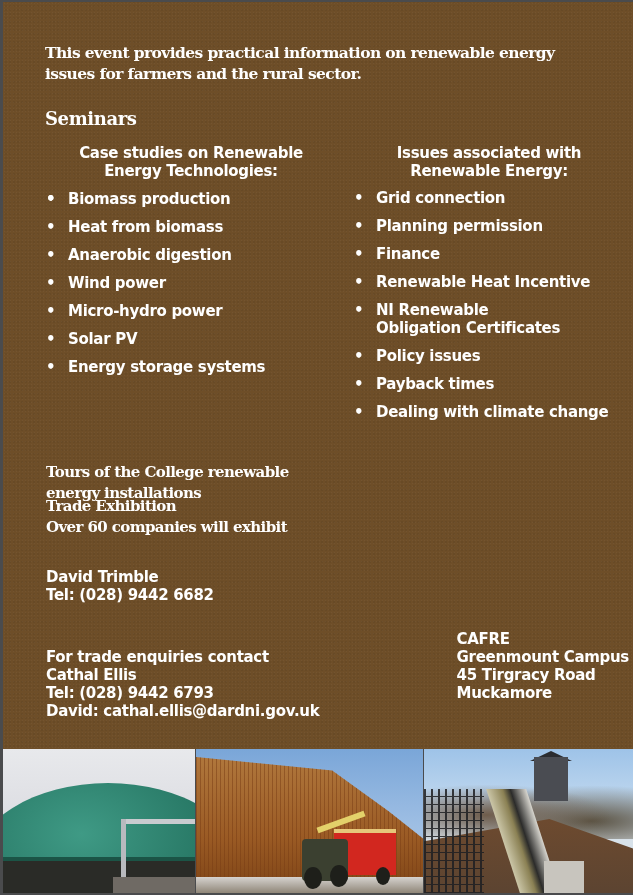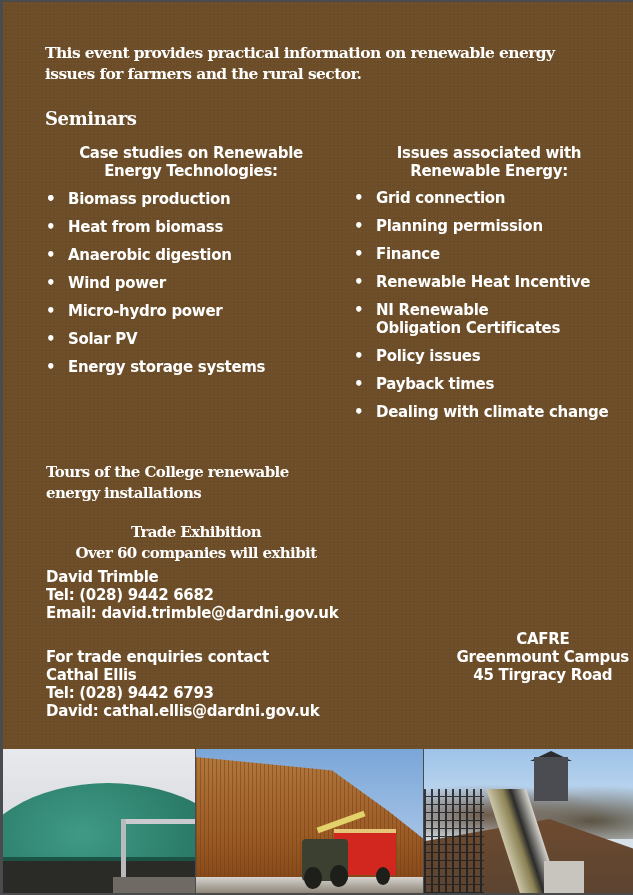--- a/index.html
+++ b/index.html
@@ -33,25 +33,25 @@
     position: relative; padding-left: 22px;
     font-size: 15px; line-height: 18px; letter-spacing: -0.3px;
     margin-bottom: 10px;
   }
   .list li .bullet { position: absolute; left: 0; top: 0; }
   .left-col { left: 43px; top: 142px; width: 290px; }
   .right-col { left: 351px; top: 142px; width: 270px; }
   .list-left { margin-top: 9px; }
   .list-right { margin-top: 9px; }
   .tours { left: 43px; top: 460px; font-size: 15px; line-height: 21px; letter-spacing: -0.6px; width: 300px; }
-  .trade { left: 43px; top: 520px; font-size: 15px; line-height: 21px; letter-spacing: -0.6px; width: 300px; text-align: center; }
+  .trade { left: 43px; top: 494px; font-size: 15px; line-height: 21px; letter-spacing: -0.6px; width: 300px; }
   .contact { font-size: 15px; line-height: 18px; letter-spacing: -0.3px; }
   .contact1 { left: 43px; top: 566px; }
   .contact2 { left: 43px; top: 646px; }
-  .address { right: 44px; top: 628px; text-align: center; font-size: 15px; line-height: 18px; letter-spacing: -0.3px; }
+  .address { right: 44px; top: 628px; text-align: left; font-size: 15px; line-height: 18px; letter-spacing: -0.3px; }
   .photos { left: 0; top: 747px; width: 630px; height: 144px; display: flex; }
   .photo { height: 144px; position: relative; overflow: hidden; }
   
   .p1 { width: 192px;
     background: linear-gradient(#e8e9ec 0%, #dcdde2 50%, #cfd1d6 100%); }
   .p1 .dome { position: absolute; left: -30px; top: 34px; width: 270px; height: 170px; border-radius: 50% 50% 0 0;
     background: radial-gradient(ellipse at 40% 30%, #3f9a85 0%, #2a7b68 50%, #1d5f50 100%); }
   .p1 .base { position: absolute; left: 0; top: 112px; width: 192px; height: 32px; background: #2a2b27; }
   .p1 .rim { position: absolute; left: 0; top: 108px; width: 192px; height: 6px; background: #1b5446; }
   .p1 .pipe { position: absolute; left: 118px; top: 70px; width: 80px; height: 5px; background: #c9cbcf; border-radius: 3px; }
@@ -132,34 +132,34 @@
   </div>
 
   <div class="abs trade serif">
     <div>Trade Exhibition</div>
     <div>Over 60 companies will exhibit</div>
   </div>
 
   <div class="abs contact contact1 sans">
     <div>David Trimble</div>
     <div>Tel: (028) 9442 6682</div>
-    <div>Email: david.trimble@dardni.gov.uk</div>
   </div>
 
   <div class="abs contact contact2 sans">
     <div>For trade enquiries contact</div>
     <div>Cathal Ellis</div>
     <div>Tel: (028) 9442 6793</div>
     <div>David: cathal.ellis@dardni.gov.uk</div>
   </div>
 
   <div class="abs address sans">
     <div>CAFRE</div>
     <div>Greenmount Campus</div>
     <div>45 Tirgracy Road</div>
+    <div>Muckamore</div>
   </div>
 
   <div class="abs photos">
     <div class="photo p1">
       <div class="dome"></div>
       <div class="rim"></div>
       <div class="base"></div>
       <div class="pipe"></div>
       <div class="pipe2"></div>
       <div class="floor"></div>

